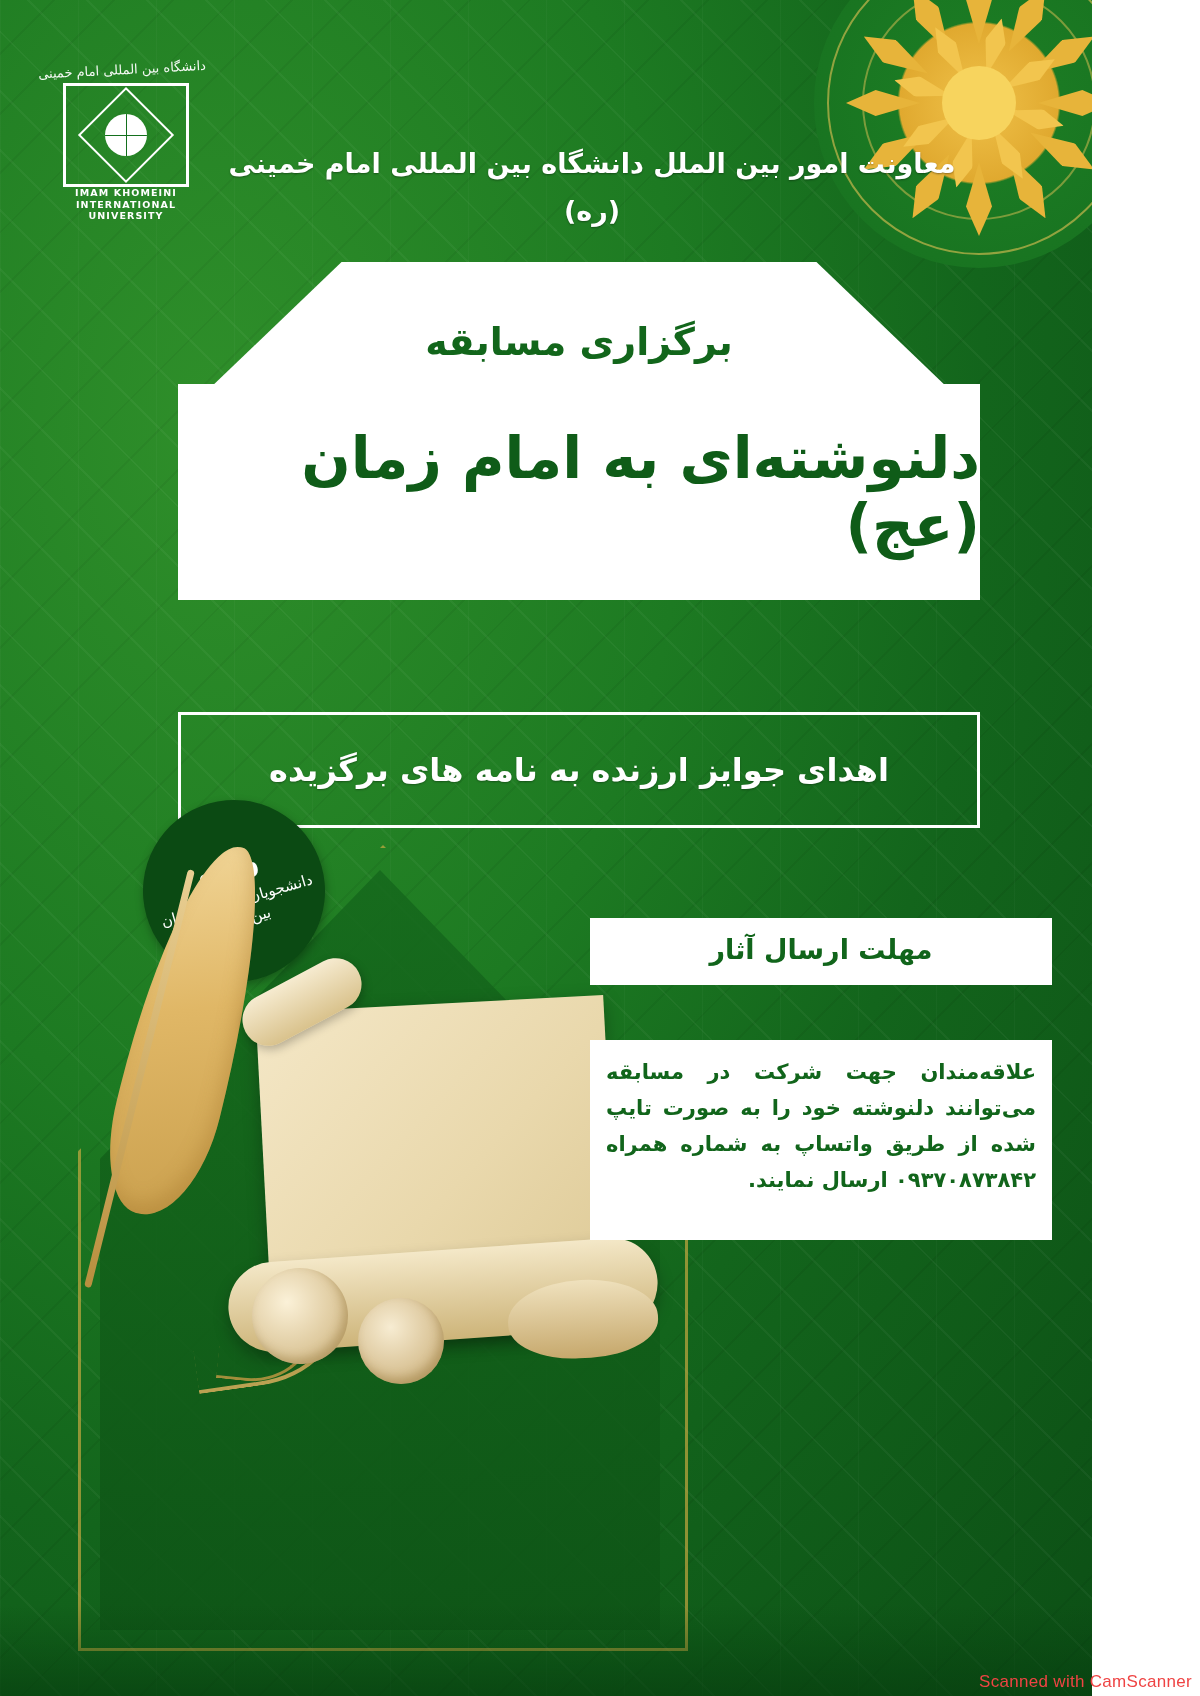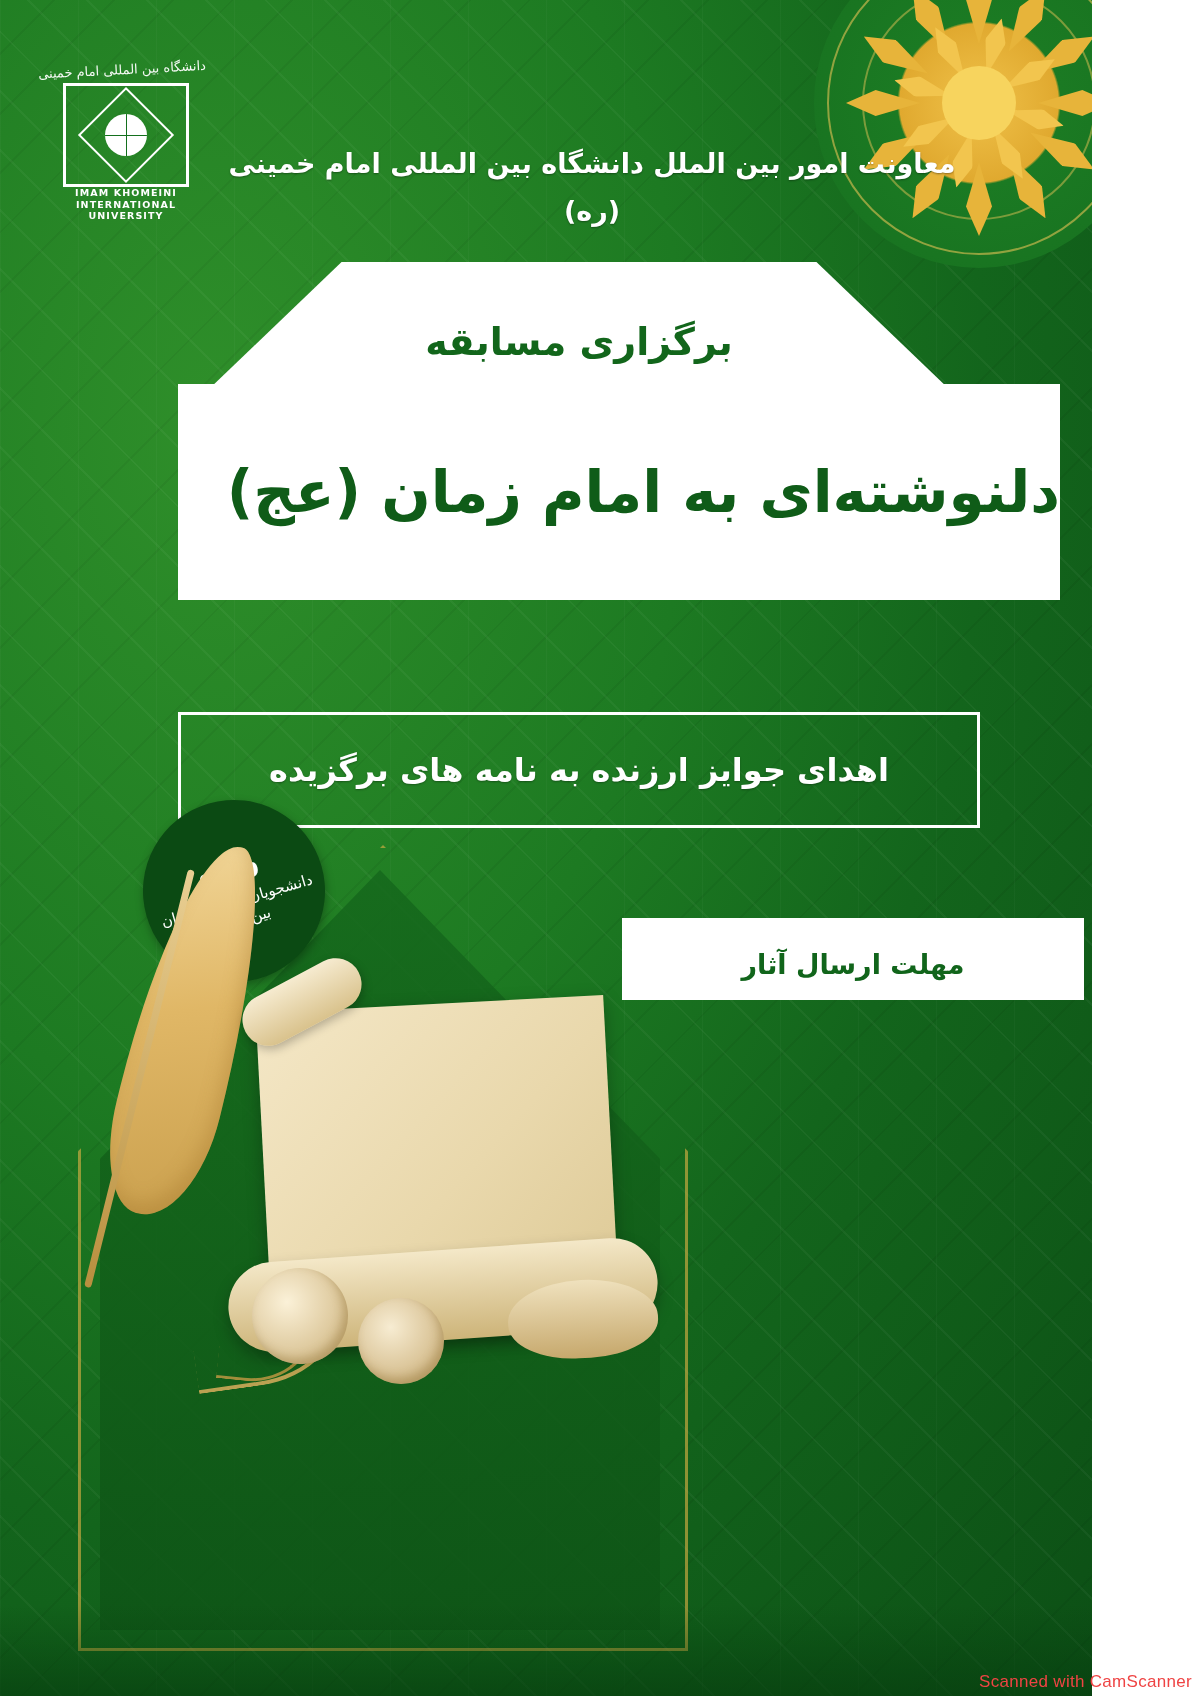--- a/index.html
+++ b/index.html
@@ -127,22 +127,22 @@
   #card-top{
     position:absolute;left:208px;top:262px;width:742px;height:128px;
     background:#ffffff;
     clip-path:polygon(18% 0%, 82% 0%, 100% 100%, 0% 100%);
     display:flex;align-items:center;justify-content:center;
   }
   #card-top .t{
     color:#12661b;font-size:38px;font-weight:bold;margin-top:32px;
   }
   #card-main{
-    position:absolute;left:178px;top:384px;width:882px;height:216px;
-    background:#ffffff;display:flex;align-items:center;justify-content:flex-start;
+    position:absolute;left:178px;top:384px;width:802px;height:216px;
+    background:#ffffff;display:flex;align-items:center;justify-content:center;
   }
   #card-main .title{
     color:#0f5c18;font-size:58px;font-weight:bold;letter-spacing:-1px;
   }
 
   
   .outline-bar{
     position:absolute;left:178px;width:802px;
     border:3px solid #ffffff;color:#ffffff;
     display:flex;align-items:center;justify-content:center;
@@ -160,23 +160,23 @@
     display:flex;flex-direction:column;align-items:center;justify-content:center;
     transform:rotate(-16deg);
     box-shadow:0 4px 10px rgba(0,0,0,.3);
   }
   #badge .b1{font-size:28px;font-weight:bold;line-height:1.2;}
   #badge .b2{font-size:15px;margin-top:6px;line-height:1.35;}
   #badge .b3{font-size:15px;line-height:1.35;}
 
   
   #deadline-box{
-    position:absolute;left:622px;top:918px;width:462px;
+    position:absolute;left:590px;top:918px;width:462px;
     background:#ffffff;color:#11651b;
-    padding:27px 14px 14px;box-sizing:border-box;
+    padding:12px 14px 14px;box-sizing:border-box;
     text-align:center;font-weight:bold;
   }
   #deadline-box .d1{font-size:27px;line-height:1.5;}
   #deadline-box .d2{font-size:29px;line-height:1.5;margin-top:2px;}
 
   #info-box{
     position:absolute;left:590px;top:1040px;width:462px;height:200px;
     background:#ffffff;color:#11651b;
     padding:14px 16px;box-sizing:border-box;
     font-weight:bold;font-size:21px;line-height:1.72;
@@ -339,17 +339,18 @@
     <div class="roll-bottom"></div>
     <div class="curl-a"></div>
     <div class="curl-b"></div>
     <div class="curl-c"></div>
   </div>
 
   <div id="deadline-box">
     <div class="d1">مهلت ارسال آثار</div>
   </div>
 
+  <div id="info-box">علاقه‌مندان جهت شرکت در مسابقه می‌توانند دلنوشته خود را به صورت تایپ شده از طریق واتساپ به شماره همراه ۰۹۳۷۰۸۷۳۸۴۲ ارسال نمایند.</div>
 
   <div id="bottom-strip"></div>
 </div>
 
 <div id="scan-note">Scanned with CamScanner</div>
 
 </body></html>

